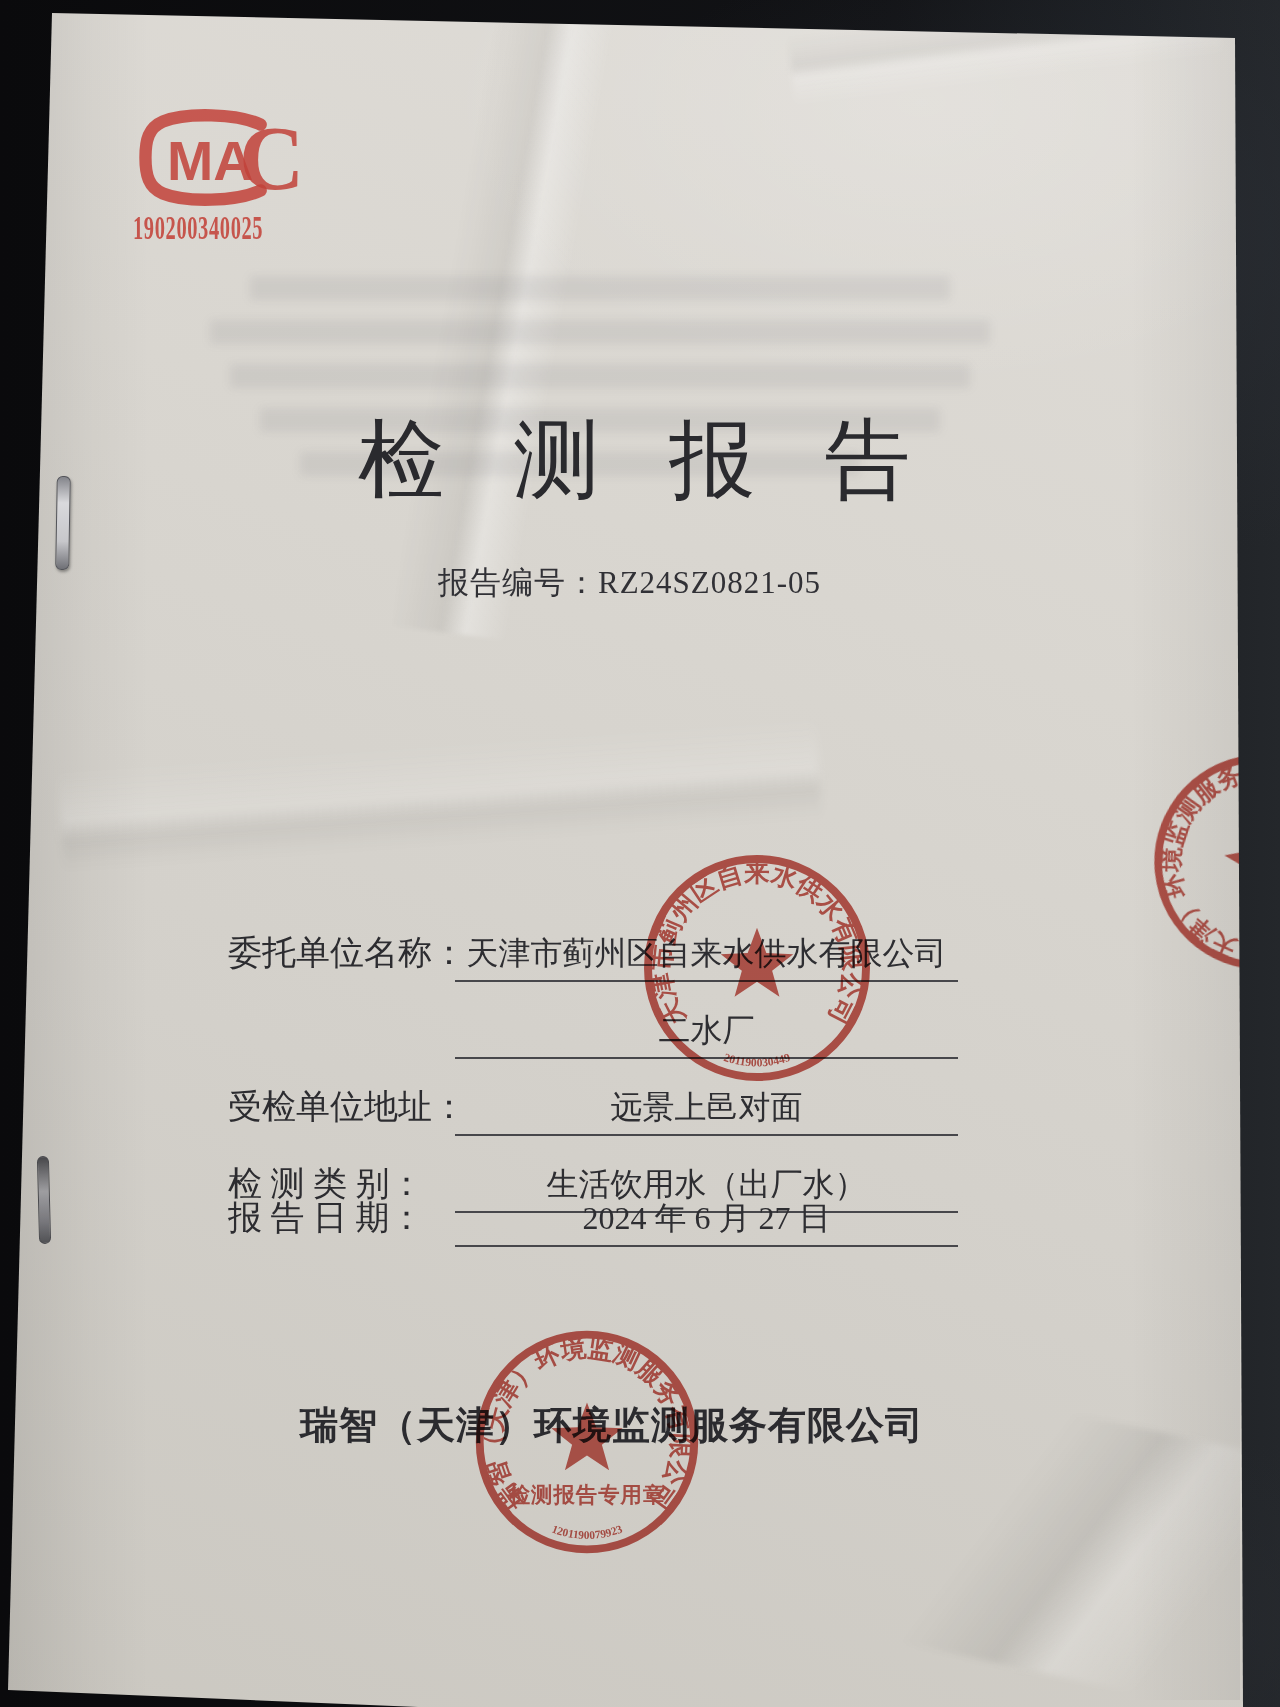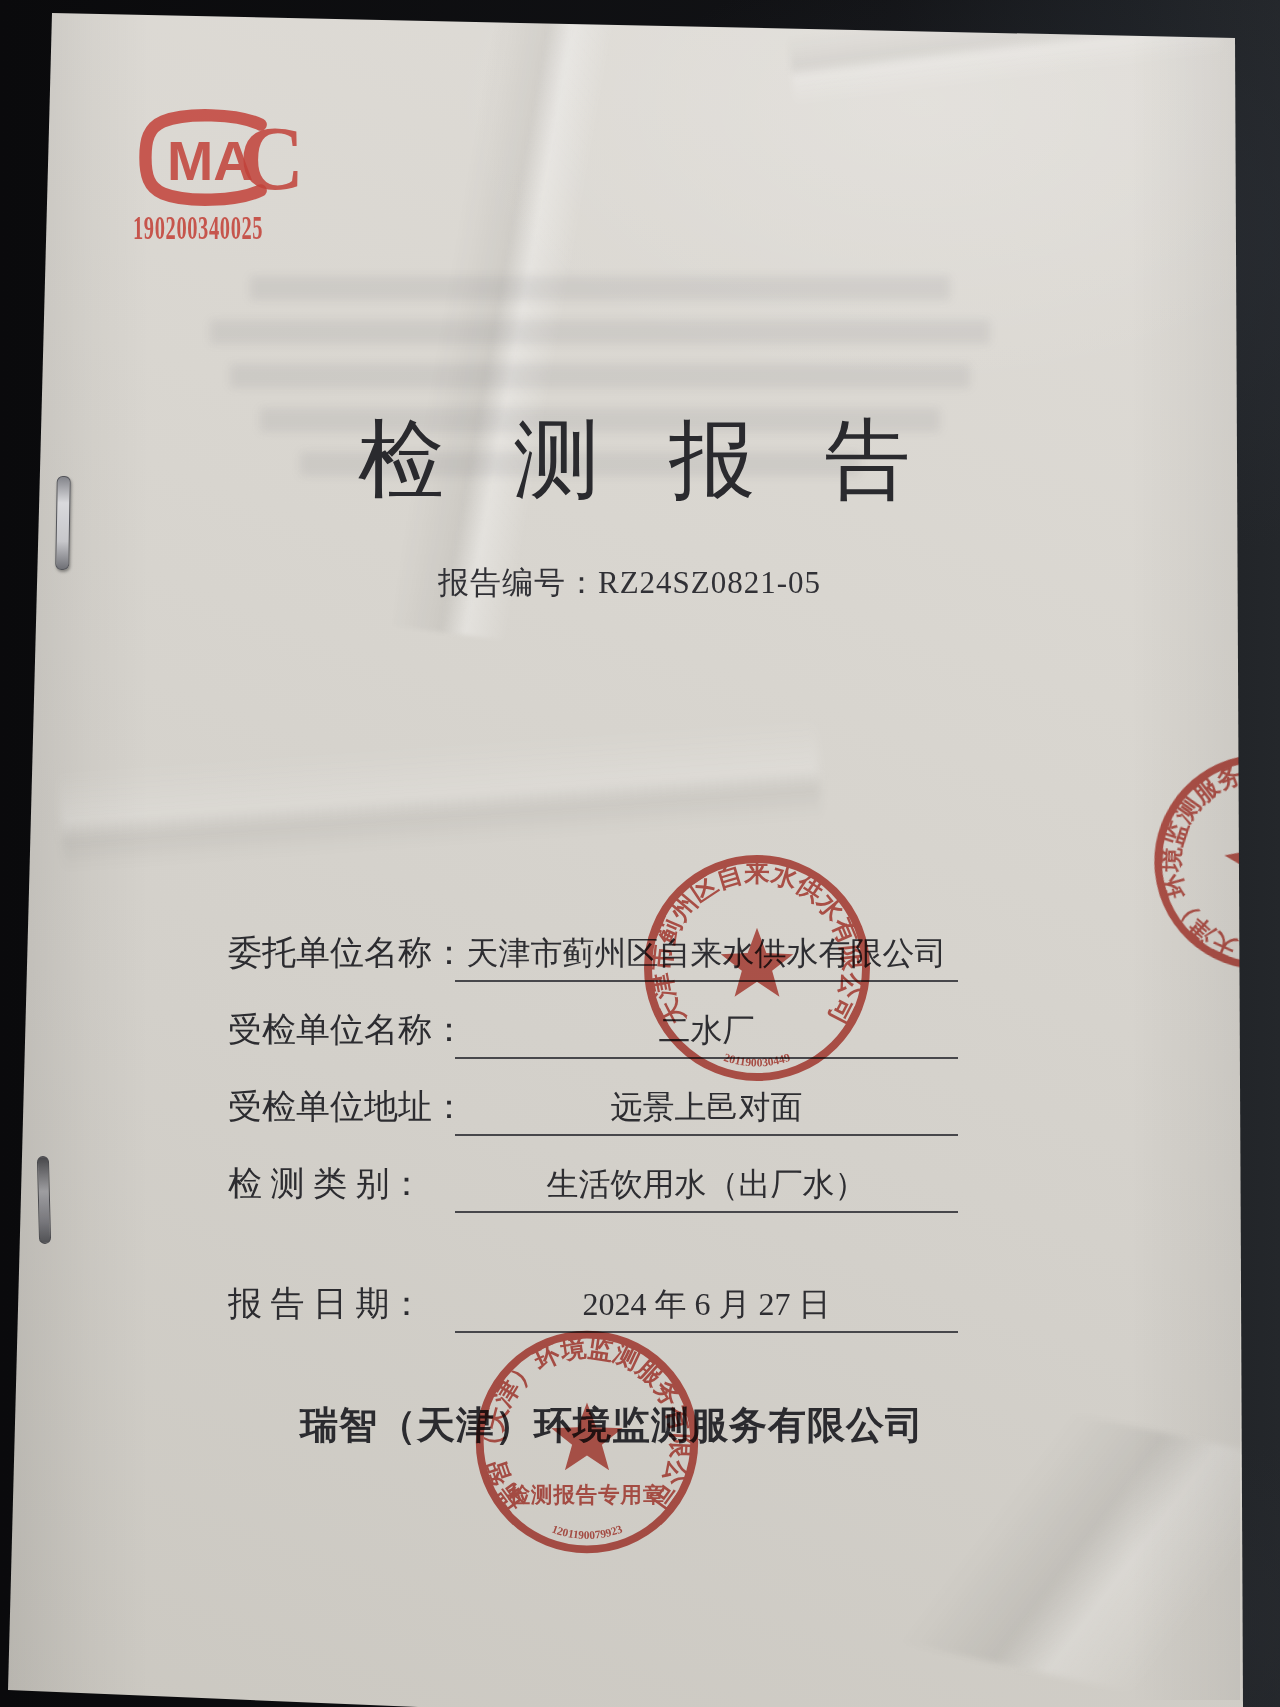--- a/index.html
+++ b/index.html
@@ -96,38 +96,37 @@
       <span>报告编号：</span><span>RZ24SZ0821-05</span>
     </div>
 
     <div class="form-row" style="top:930px">
       <div class="form-label">委托单位名称：</div>
       <div class="form-line">
         <span class="form-value">天津市蓟州区自来水供水有限公司</span>
       </div>
     </div>
     <div class="form-row" style="top:1007px">
-      <div class="form-label">受检单位名称：</div>
       <div class="form-line">
         <span class="form-value">二水厂</span>
       </div>
     </div>
     <div class="form-row" style="top:1084px">
       <div class="form-label">受检单位地址：</div>
       <div class="form-line">
         <span class="form-value">远景上邑对面</span>
       </div>
     </div>
     <div class="form-row" style="top:1161px">
       <div class="form-label">检 测 类 别：</div>
       <div class="form-line">
         <span class="form-value">生活饮用水（出厂水）</span>
       </div>
     </div>
-    <div class="form-row" style="top:1281px">
+    <div class="form-row" style="top:1195px">
       <div class="form-label">报 告 日 期：</div>
       <div class="form-line">
         <span class="form-value">2024 年 6 月 27 日</span>
       </div>
     </div>
 
     <div class="footer-company">瑞智（天津）环境监测服务有限公司</div>
 
     <div class="seal" style="left:630px;top:841px;width:254px;height:254px">
       <svg viewBox="0 0 240 240" width="254" height="254">

